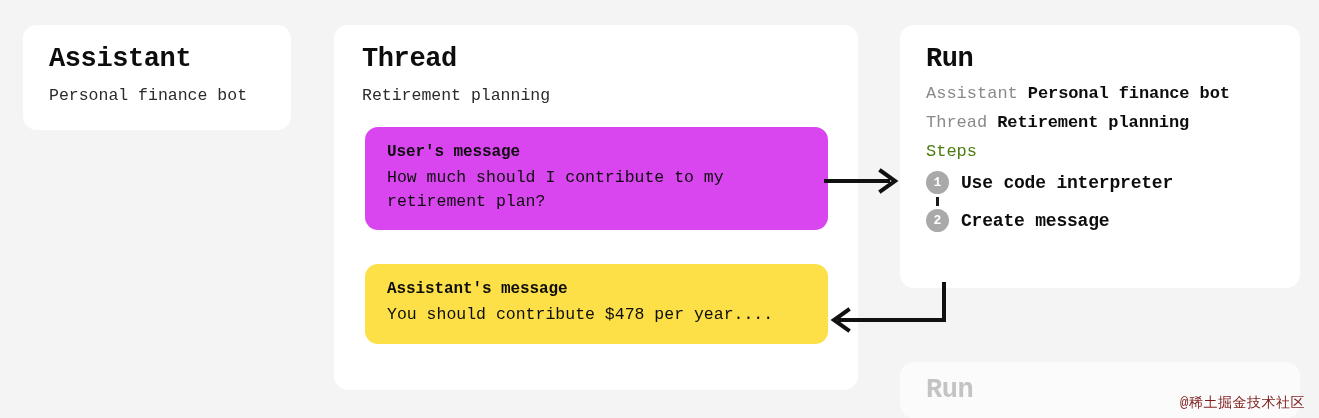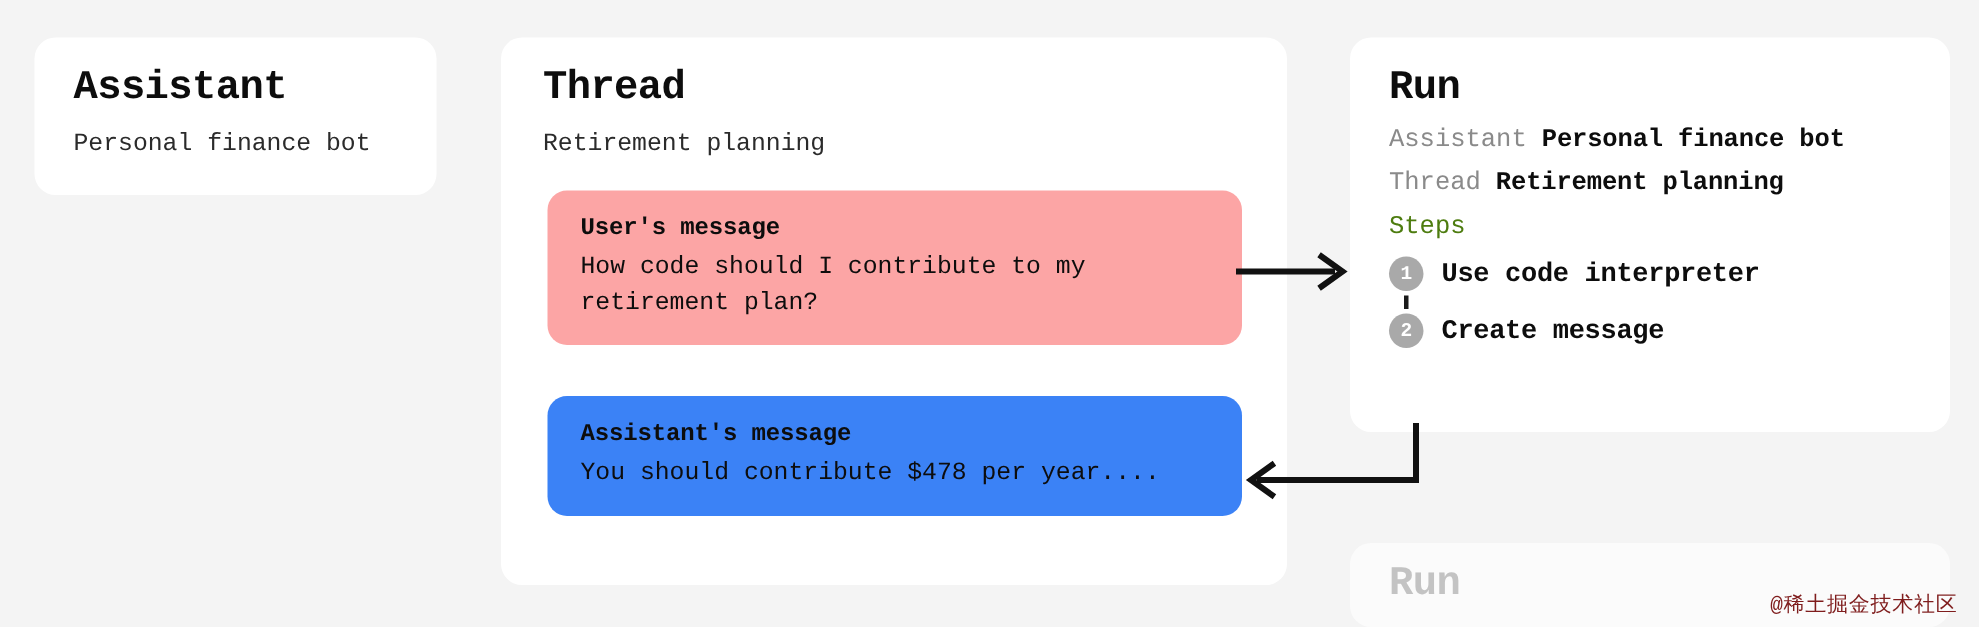--- a/index.html
+++ b/index.html
@@ -62,26 +62,26 @@
   }
   .bubbles {
     margin-top: 22px;
   }
   .bubble {
     border-radius: 13px;
     padding: 15px 20px 17px 22px;
     box-sizing: border-box;
   }
   .bubble-user {
-    background: #fca5a5;
+    background: #d946ef;
     width: 463px;
     margin-left: 3px;
   }
   .bubble-assistant {
-    background: #3b82f6;
+    background: #fde047;
     width: 463px;
     margin-left: 3px;
     margin-top: 34px;
   }
   .bubble-label {
     font-size: 16px;
     font-weight: 700;
     letter-spacing: -0.1px;
     line-height: 1.25;
   }
@@ -204,21 +204,21 @@
     <div class="card-sub">Personal finance bot</div>
   </div>
 
   <div class="card" id="thread-card">
     <div class="card-title">Thread</div>
     <div class="card-sub">Retirement planning</div>
 
     <div class="bubbles">
       <div class="bubble bubble-user">
         <div class="bubble-label">User's message</div>
-        <div class="bubble-text">How code should I contribute to my retirement plan?</div>
+        <div class="bubble-text">How much should I contribute to my retirement plan?</div>
       </div>
 
       <div class="bubble bubble-assistant">
         <div class="bubble-label">Assistant's message</div>
         <div class="bubble-text">You should contribute $478 per year....</div>
       </div>
     </div>
   </div>
 
   <div class="card" id="run-card">

